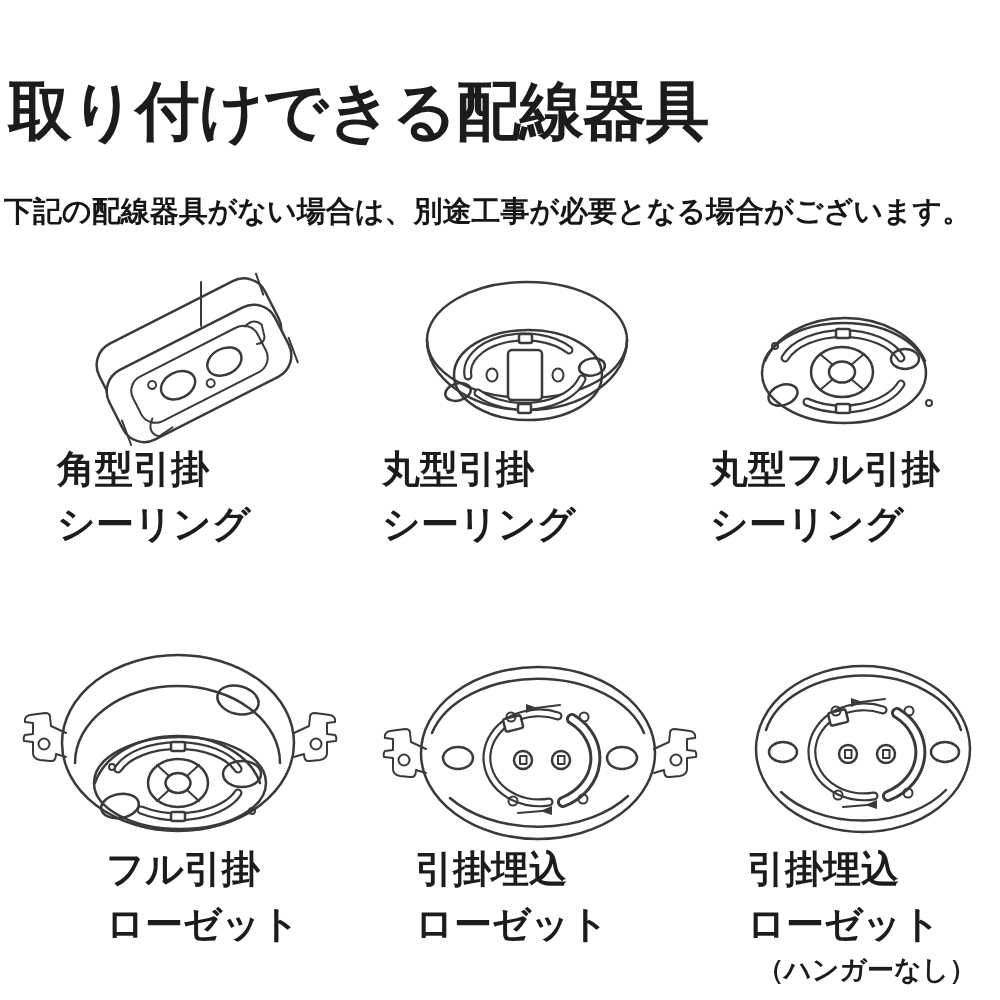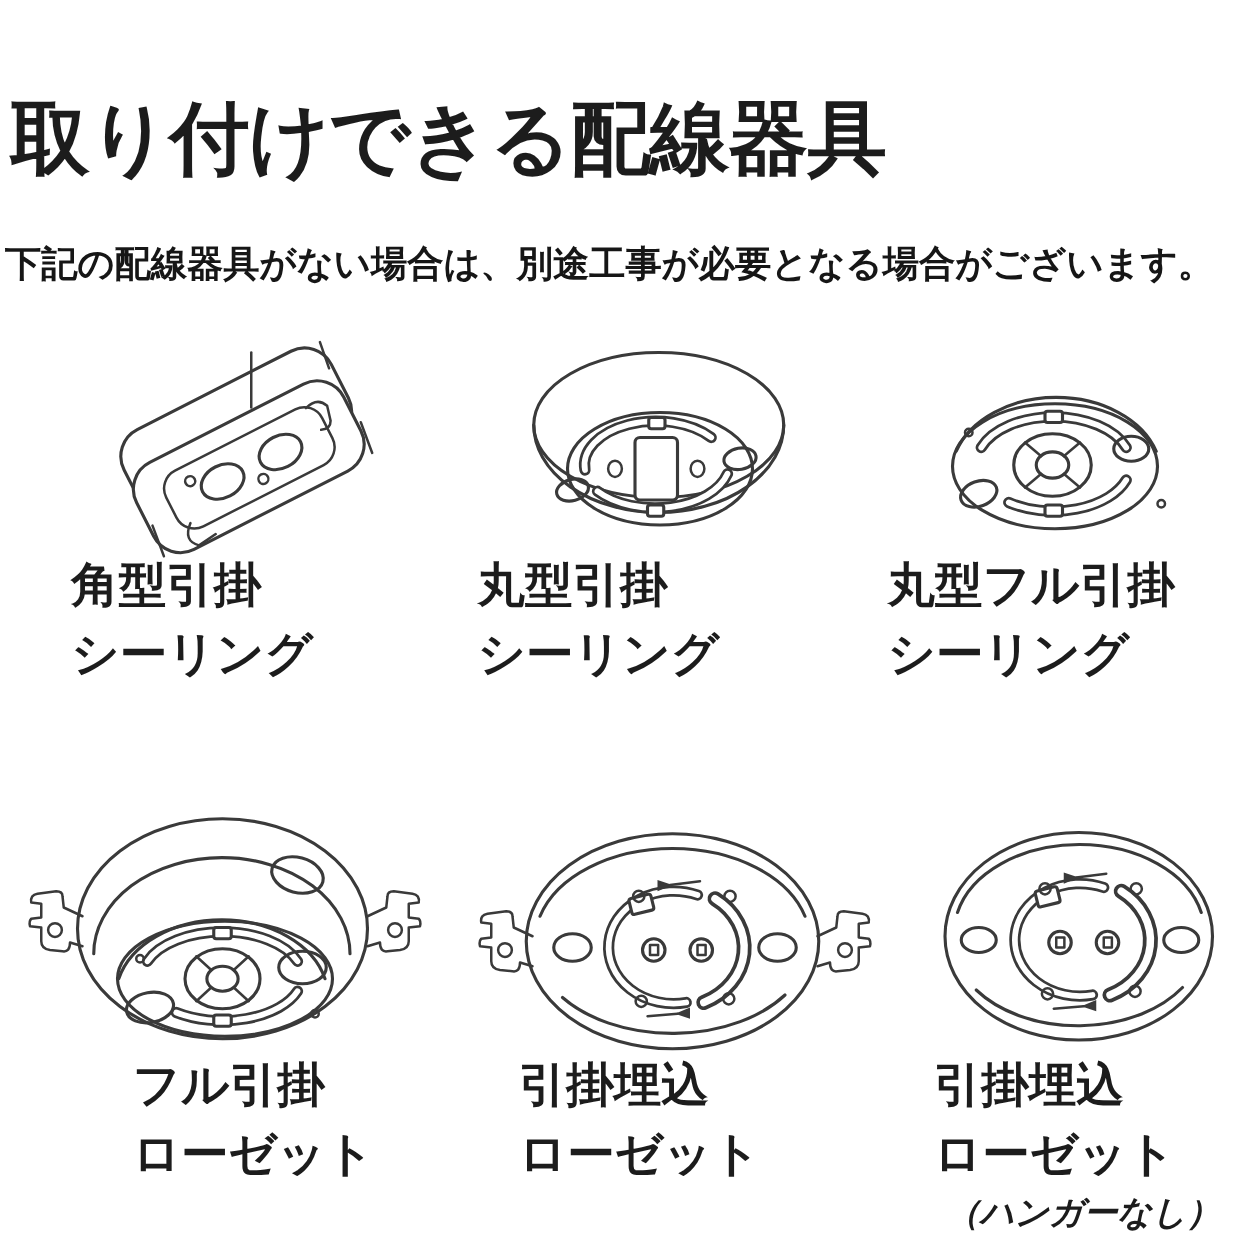--- a/index.html
+++ b/index.html
@@ -14,21 +14,21 @@
   .subtitle{
     position:absolute;left:4px;top:192px;font-size:29px;font-weight:bold;
     letter-spacing:0px;color:#161616;white-space:nowrap;font-family:Liberation Serif, serif;
   }
   .fig{position:absolute;}
   .fig svg{display:block;}
   .label{
     position:absolute;font-size:38px;font-weight:bold;line-height:55px;
     color:#1c1c1c;white-space:nowrap;
   }
-  .label .note{font-size:27px;line-height:36px;padding-left:10px;font-style:italic;}
+  .label .note{font-size:27px;line-height:36px;padding-left:10px;}
   
   .ln  {fill:none;stroke:#3a3a3a;stroke-width:2.5;stroke-linecap:round;stroke-linejoin:round;}
   .lnt {fill:none;stroke:#3a3a3a;stroke-width:2;stroke-linecap:round;stroke-linejoin:round;}
   .lnf {fill:#ffffff;stroke:#3a3a3a;stroke-width:2.5;stroke-linejoin:round;}
   .sd  {fill:none;stroke:#3a3a3a;stroke-width:9;stroke-linecap:round;}
   .sw  {fill:none;stroke:#ffffff;stroke-width:4.6;stroke-linecap:round;}
   .sd2 {fill:none;stroke:#3a3a3a;stroke-width:12;stroke-linecap:round;}
   .sw2 {fill:none;stroke:#ffffff;stroke-width:6;stroke-linecap:round;}
   .blk {fill:#3a3a3a;stroke:none;}
 </style>

